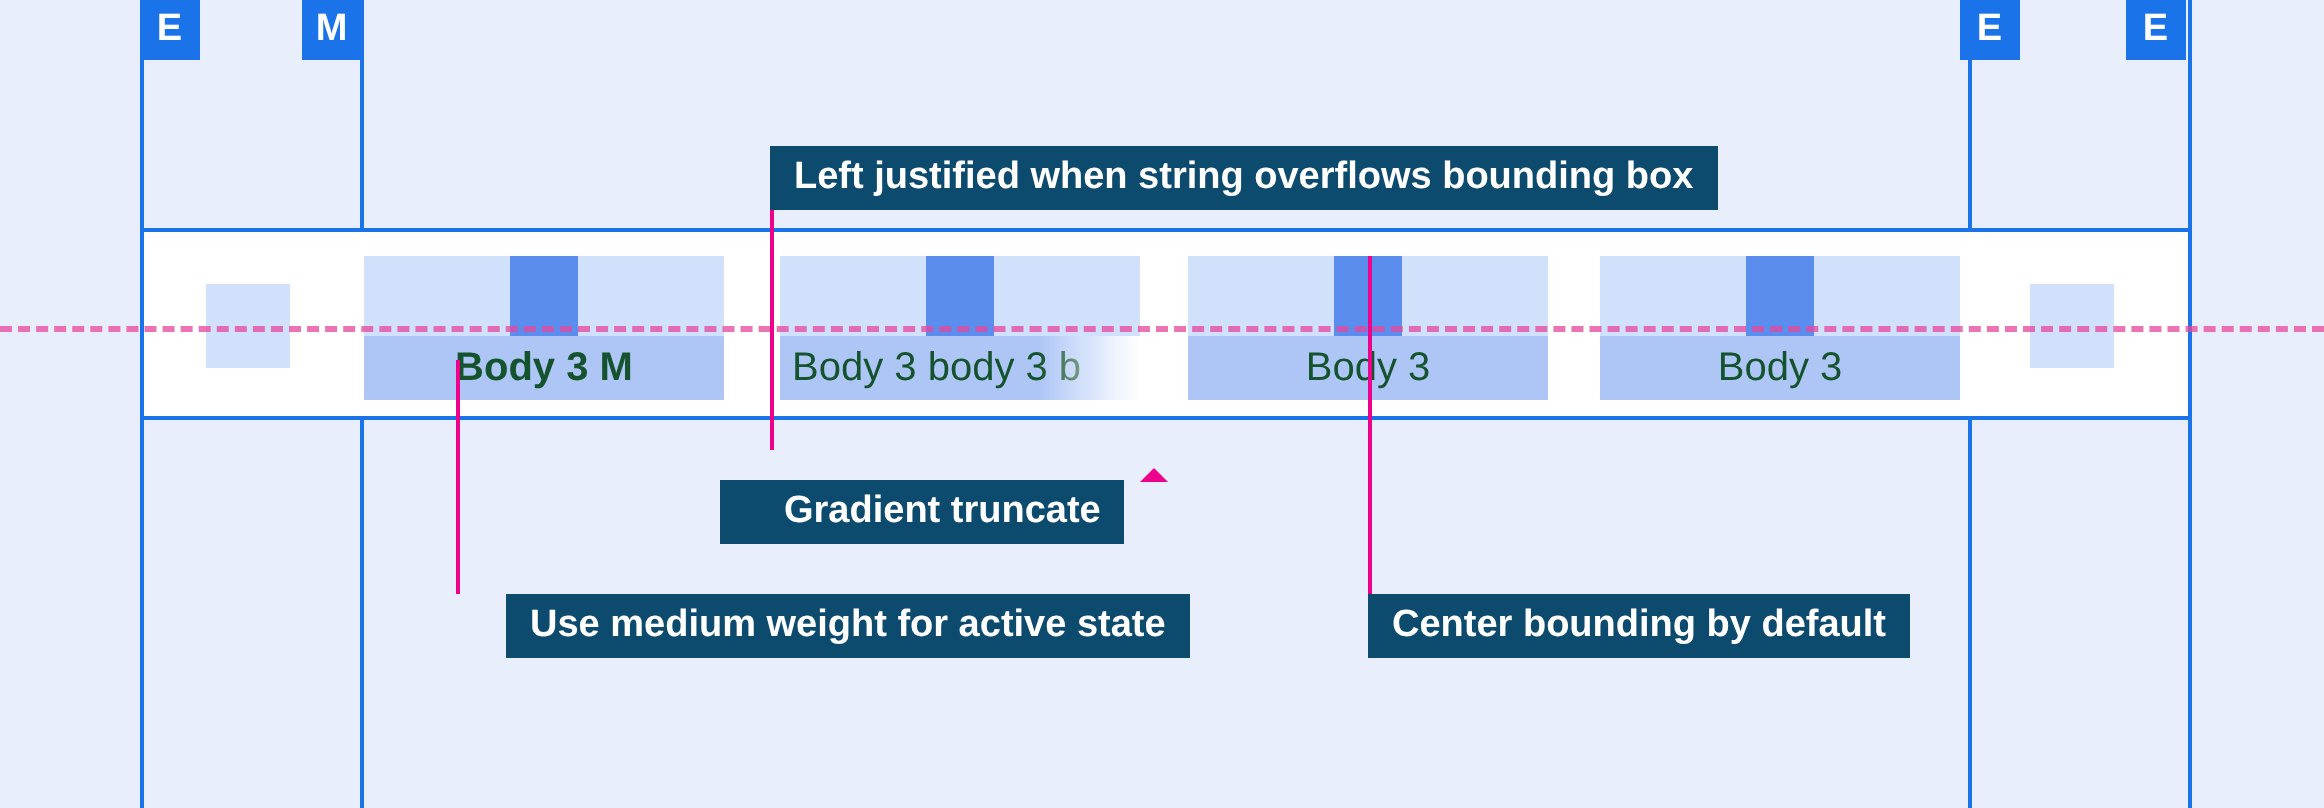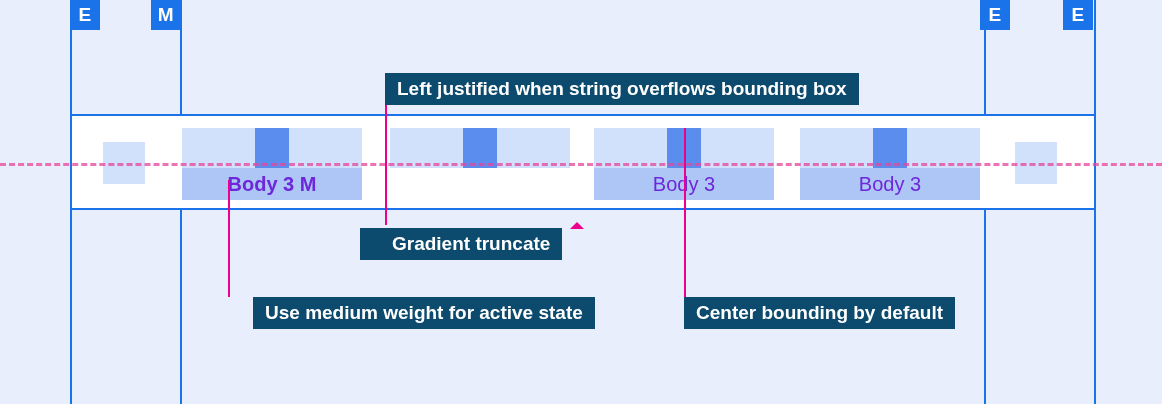--- a/index.html
+++ b/index.html
@@ -87,21 +87,21 @@
     transform: translateX(-50%);
     top: 0;
     width: 34px;
     height: 40px;
     background: #5b8dee;
   }
   .cell-label {
     position: relative;
     height: 32px;
     background: #aec6f6;
-    color: #6d28d9;
+    color: #14532d;
     font-size: 20px;
     line-height: 32px;
     text-align: center;
     white-space: nowrap;
     overflow: hidden;
   }
   .cell-label.medium { font-weight: bold; }
   .cell-label.overflow {
     text-align: left;
     padding-left: 6px;
@@ -178,20 +178,21 @@
       <div class="cell" style="left: 182px; width: 180px;">
         <div class="cell-top">
           <div class="cell-icon"></div>
         </div>
         <div class="cell-label medium">Body 3 M</div>
       </div>
       <div class="cell" style="left: 390px; width: 180px;">
         <div class="cell-top">
           <div class="cell-icon"></div>
         </div>
+        <div class="cell-label overflow">Body 3 body 3 b</div>
       </div>
       <div class="cell" style="left: 594px; width: 180px;">
         <div class="cell-top">
           <div class="cell-icon"></div>
         </div>
         <div class="cell-label">Body 3</div>
       </div>
       <div class="cell" style="left: 800px; width: 180px;">
         <div class="cell-top">
           <div class="cell-icon"></div>
@@ -203,18 +204,18 @@
   <div id="baseline"></div>
 
   <div id="leaders-layer">
       <div class="leader" style="left: 385px; top: 105px; height: 120px;"></div>
       <div class="leader" style="left: 228px; top: 180px; height: 117px;"></div>
       <div class="leader" style="left: 684px; top: 128px; height: 169px;"></div>
     </div>
 
   <div id="annotations-layer">
       <div class="anno" style="left: 385px; top: 73px;">Left justified when string overflows bounding box</div>
-      <div class="anno" style="left: 360px; top: 228px; padding-left: 32px;">Gradient truncate<div class="anno-pointer" style="left: 210px;"></div></div>
+      <div class="anno" style="left: 360px; top: 240px; padding-left: 32px;">Gradient truncate<div class="anno-pointer" style="left: 210px;"></div></div>
       <div class="anno" style="left: 228px; top: 297px; margin-left: 25px;">Use medium weight for active state</div>
       <div class="anno" style="left: 684px; top: 297px;">Center bounding by default</div>
     </div>
 
 </div>
 
 </body></html>

